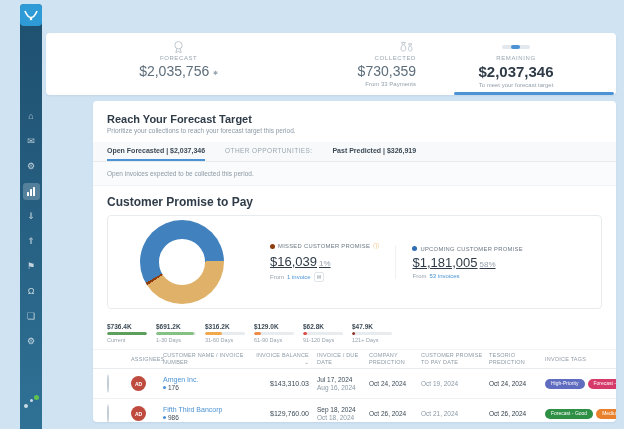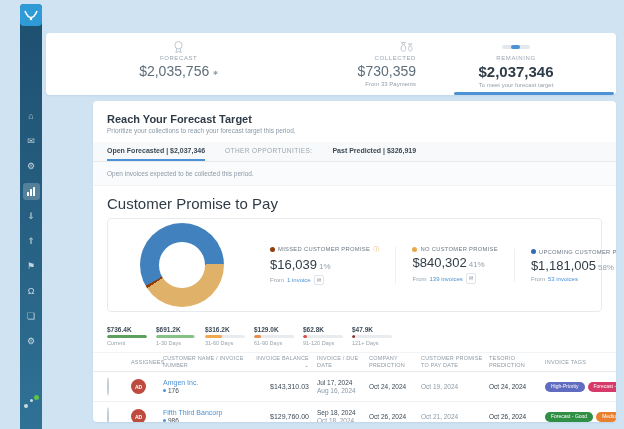--- a/index.html
+++ b/index.html
@@ -51,32 +51,32 @@
   .tabstrip { margin-top:8px; background:#f7f9fa; border-bottom:1px solid #e7ebee;
     display:flex; gap:20px; padding:0 14px; height:20px; align-items:stretch; }
   .tab { font-size:7px; font-weight:bold; color:#3c4a56; display:flex; align-items:center;
     border-bottom:2px solid transparent; cursor:pointer; }
   .tab.active { border-bottom-color:#4b93d4; }
   .tab.muted { color:#9aa7b2; font-weight:normal; font-size:6.5px; letter-spacing:.4px; }
   .desc-band { background:#fafbfc; padding:8px 14px; font-size:6.5px; color:#8b99a5;
     border-bottom:1px solid #f1f4f6; }
 
   
-  .promise-title { margin:9px 14px 6px; font-size:15px; font-weight:normal; color:#2f3c48; }
+  .promise-title { margin:9px 14px 6px; font-size:12px; font-weight:bold; color:#2f3c48; }
   .promise-box { margin:0 14px; border:1px solid #e7ebee; border-radius:4px; height:94px;
     display:flex; align-items:center; }
   .donut { width:84px; height:84px; border-radius:50%; margin-left:32px; position:relative; flex:0 0 auto; }
   .donut::after { content:""; position:absolute; inset:23%; background:#fff; border-radius:50%; }
   .pmetrics { display:flex; margin-left:30px; align-items:center; }
   .pmetric { padding:0 16px; }
   .pmetric + .pmetric { border-left:1px solid #eef1f3; }
   .pm-label { font-size:5.8px; letter-spacing:.3px; color:#6b7884; display:flex; align-items:center; gap:3px; white-space:nowrap; }
   .pm-bullet { width:5px; height:5px; border-radius:50%; display:inline-block; flex:0 0 auto; }
   .pm-info { color:#e8a94e; font-size:6px; cursor:pointer; }
-  .pm-value { font-size:13px; color:#2f3c48; margin-top:3px; white-space:nowrap; }
+  .pm-value { font-size:13px; color:#2f3c48; margin-top:3px; white-space:nowrap;text-decoration:underline; }
   .pm-pct { font-size:8px; color:#95a1ac; margin-left:2px; }
   .pm-from { font-size:6px; color:#95a1ac; margin-top:3px; display:flex; align-items:center; gap:3px; }
   .pm-from a { color:#4b93d4; text-decoration:none; cursor:pointer; }
   .mail-btn { border:1px solid #dfe5ea; border-radius:2px; padding:0 2px; font-size:5.5px;
     color:#8b99a5; background:#fff; cursor:pointer; line-height:1.5; }
 
   
   .aging { margin:14px 14px 6px; display:flex; gap:9px; }
   .age { width:40px; }
   .age-value { font-size:6.5px; font-weight:bold; color:#3c4a56; }
@@ -223,32 +223,20 @@
           </div>
           <div class="pm-value"><span>$16,039</span><span class="pm-pct">1%</span></div>
           <div class="pm-from">
             <span>From</span>
             <a>1 invoice</a>
             <span class="mail-btn">✉</span>
           </div>
         </div>
         <div class="pmetric">
           <div class="pm-label">
-            <span class="pm-bullet" style="background-color: rgb(232, 169, 78);"></span>
-            <span>NO CUSTOMER PROMISE</span>
-          </div>
-          <div class="pm-value"><span>$840,302</span><span class="pm-pct">41%</span></div>
-          <div class="pm-from">
-            <span>From</span>
-            <a>139 invoices</a>
-            <span class="mail-btn">✉</span>
-          </div>
-        </div>
-        <div class="pmetric">
-          <div class="pm-label">
             <span class="pm-bullet" style="background-color: rgb(47, 109, 180);"></span>
             <span>UPCOMING CUSTOMER PROMISE</span>
           </div>
           <div class="pm-value"><span>$1,181,005</span><span class="pm-pct">58%</span></div>
           <div class="pm-from">
             <span>From</span>
             <a>53 invoices</a>
           </div>
         </div>
       </div>

